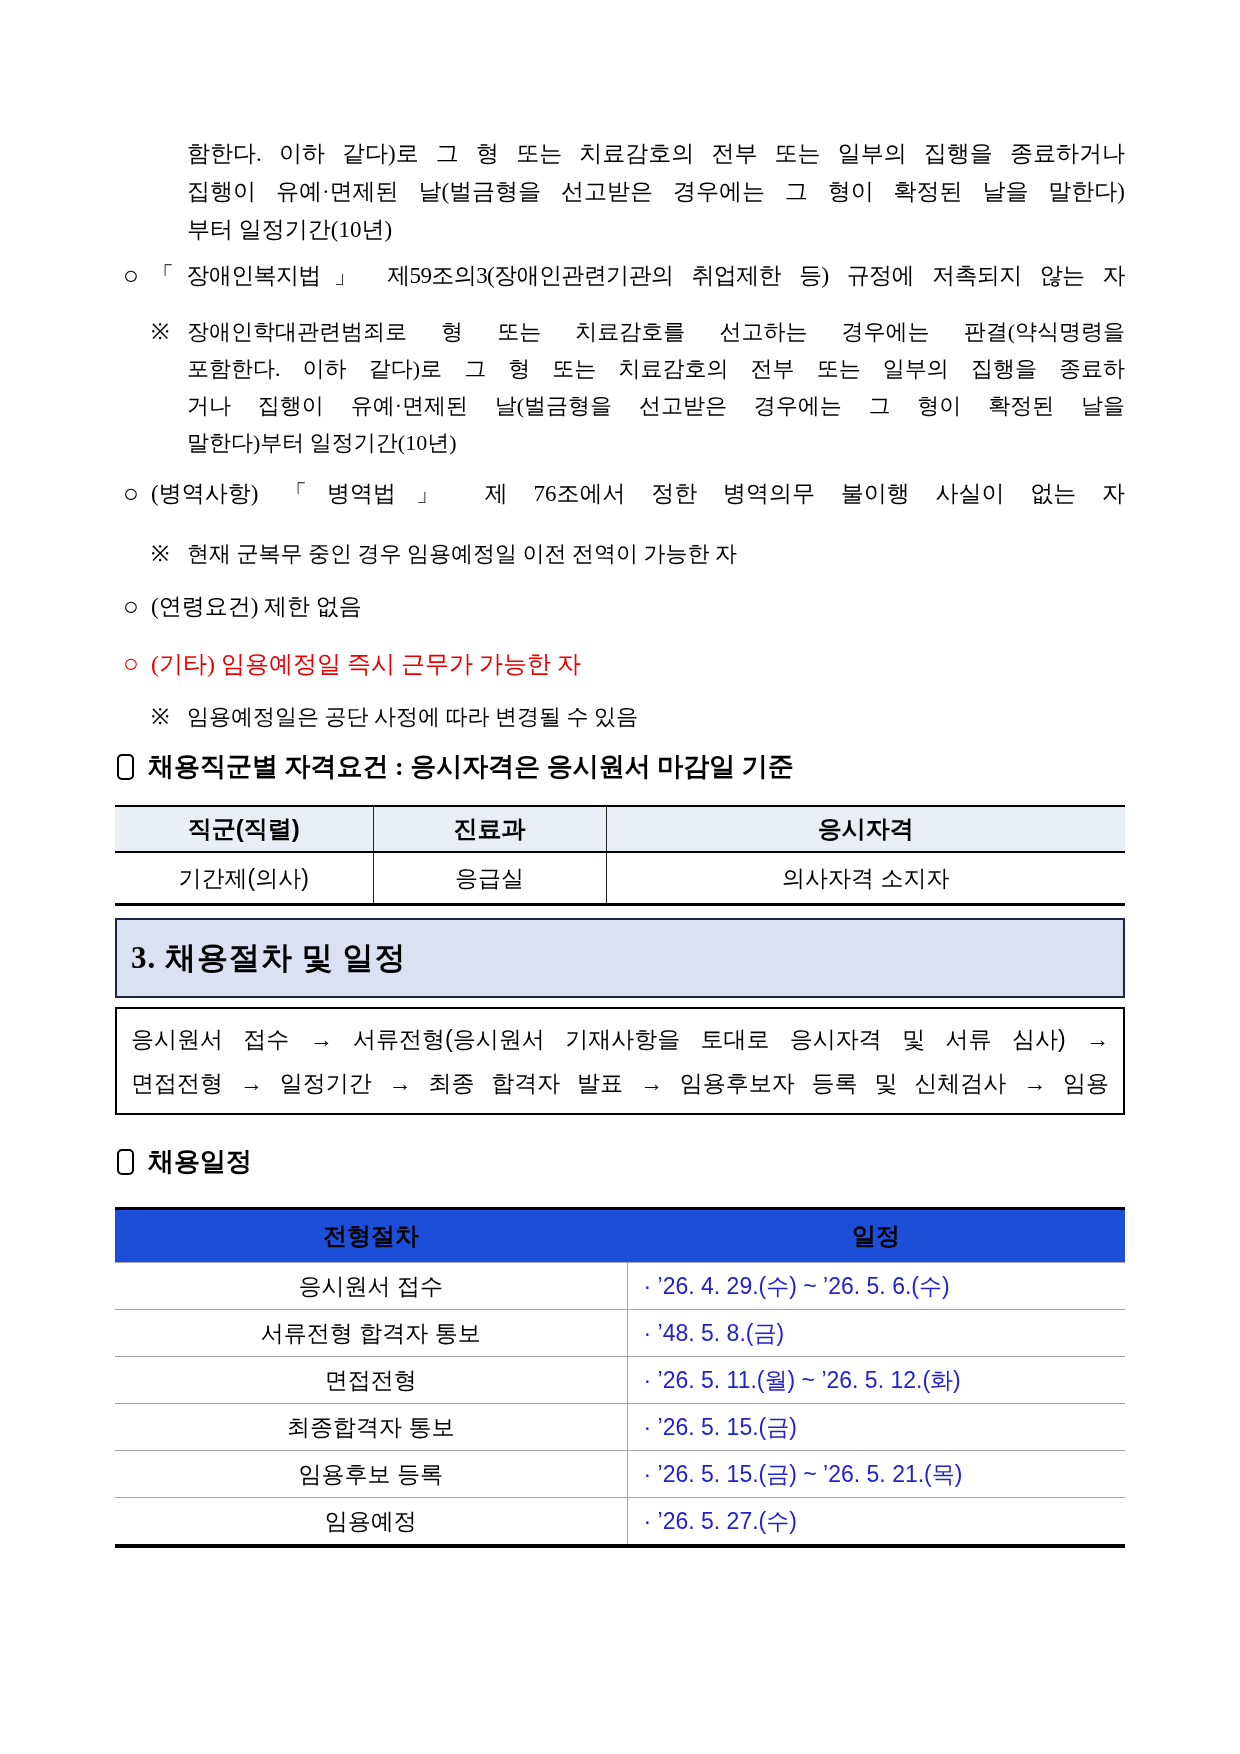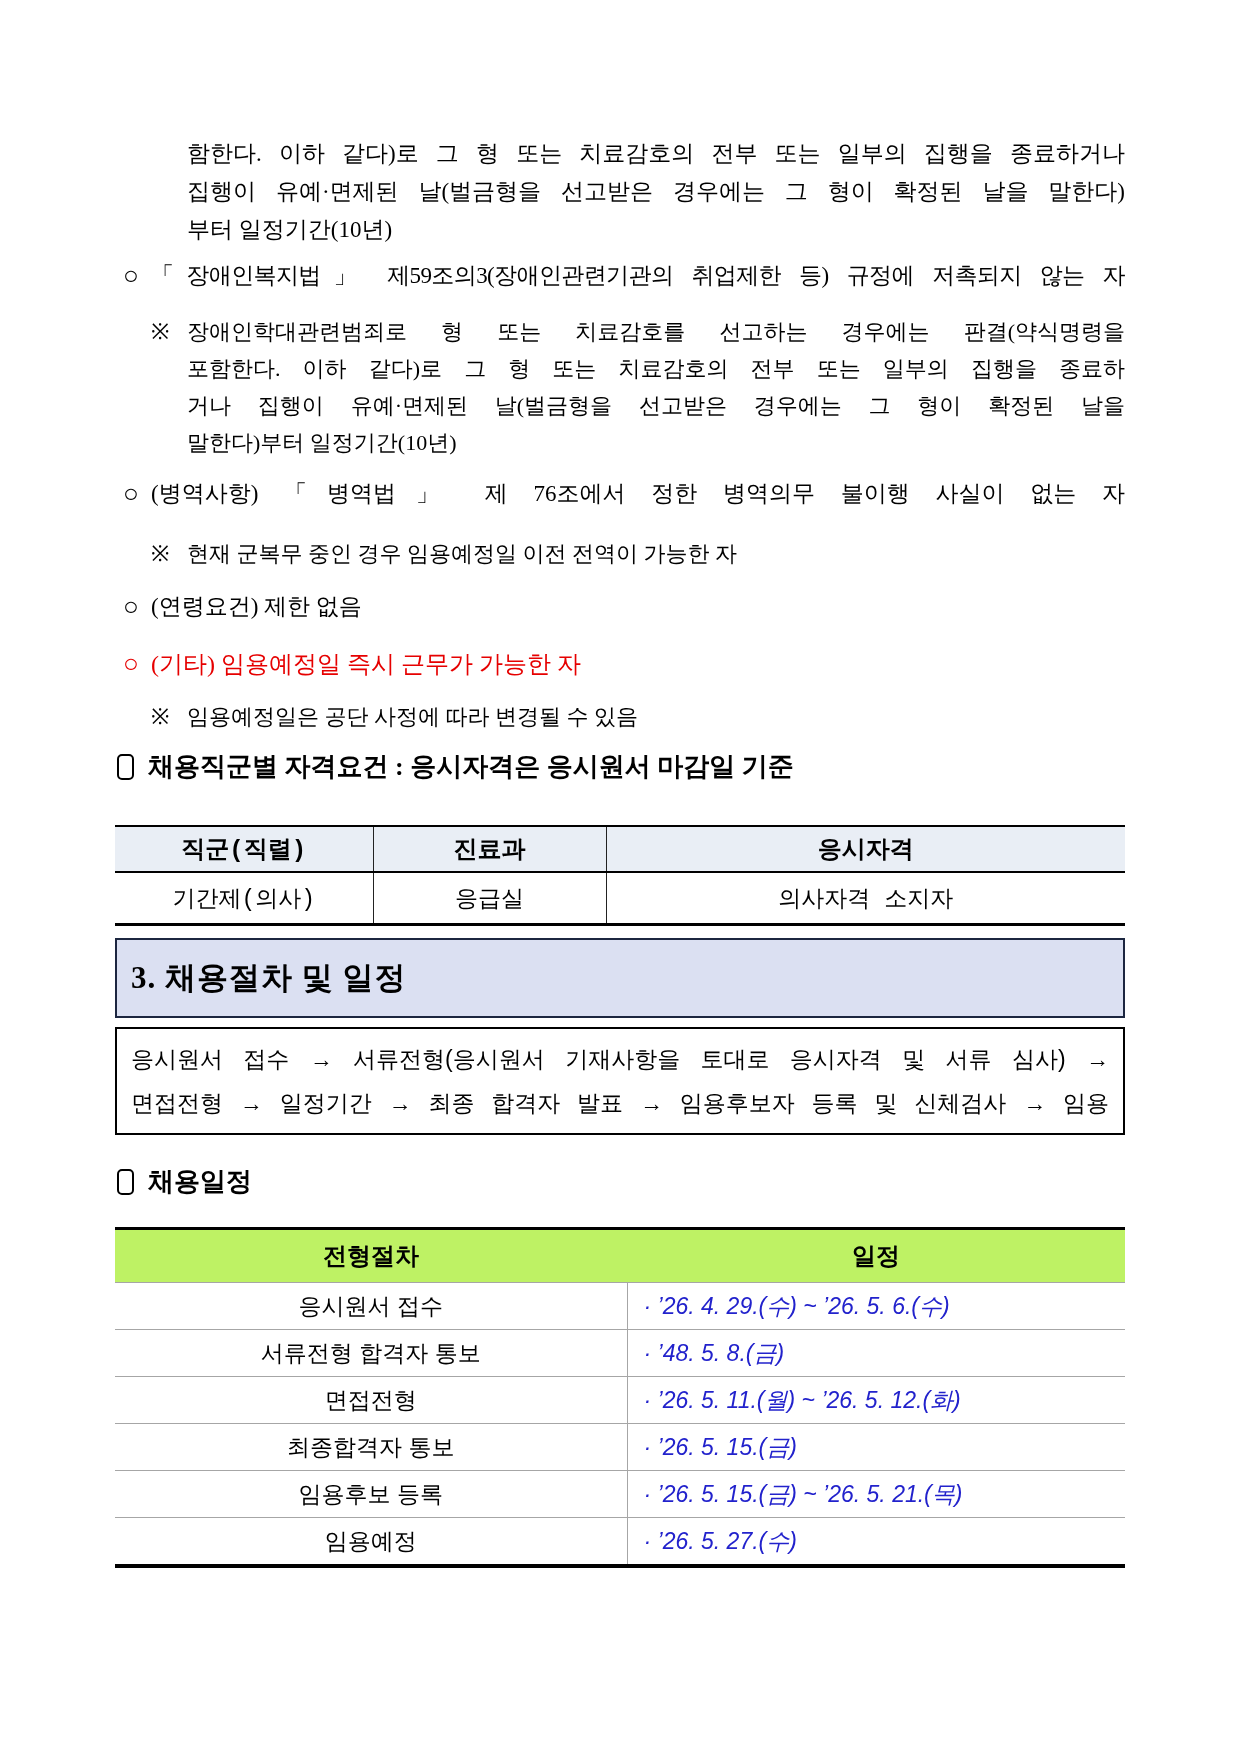--- a/index.html
+++ b/index.html
@@ -61,22 +61,22 @@
     width:17px;height:26px;
     border:2.5px solid #000;
     border-radius:5px;
     margin:0 14px 0 2px;
     box-sizing:border-box;
   }
 
   
   table{border-collapse:collapse;width:1010px;table-layout:fixed;}
   .qual-table{
-    margin-top:38px;
-    font-family:Liberation Mono, monospace;
+    margin-top:18px;
+    font-family:Liberation Sans, sans-serif;
     border-top:2px solid #000;
     border-bottom:3px solid #000;
   }
   .qual-table th{
     background:#e9eef5;
     font-size:24px;font-weight:bold;
     height:42px;text-align:center;
     border-bottom:2px solid #000;
   }
   .qual-table td{
@@ -113,37 +113,36 @@
   }
 
   
   .sched-table{
     margin-top:25px;
     font-family:"Liberation Sans","DejaVu Sans",sans-serif;
     border-top:3px solid #000;
     border-bottom:4px solid #000;
   }
   .sched-table th{
-    background:#bef264;
+    background:#1d4ed8;
     font-size:24px;font-weight:bold;
     height:50px;text-align:center;
     border-bottom:1px solid #a6a6a6;
     font-family:Liberation Mono, monospace;
   }
   .sched-table td{
     font-size:23px;height:44px;
     border-bottom:1px solid #a6a6a6;
   }
   .sched-table tr:last-child td{border-bottom:none;}
   .sched-step{text-align:center;width:510px;}
   .sched-date{
     width:500px;text-align:left;padding-left:16px;
     border-left:1px solid #a6a6a6;
     color:#2222cc;
-    font-style:italic;
   }
 
   .mt8{margin-top:8px;}   .mt14{margin-top:14px;}
   .mt16{margin-top:16px;} .mt18{margin-top:18px;}
   .mt19{margin-top:19px;} .mt15{margin-top:15px;}
   .mt22{margin-top:22px;} .mt12{margin-top:12px;}
   .mt27{margin-top:27px;} .mt33{margin-top:33px;}
   .tight{letter-spacing:-0.6px;}
   .spread{text-align:justify;text-align-last:justify;}
 </style>

